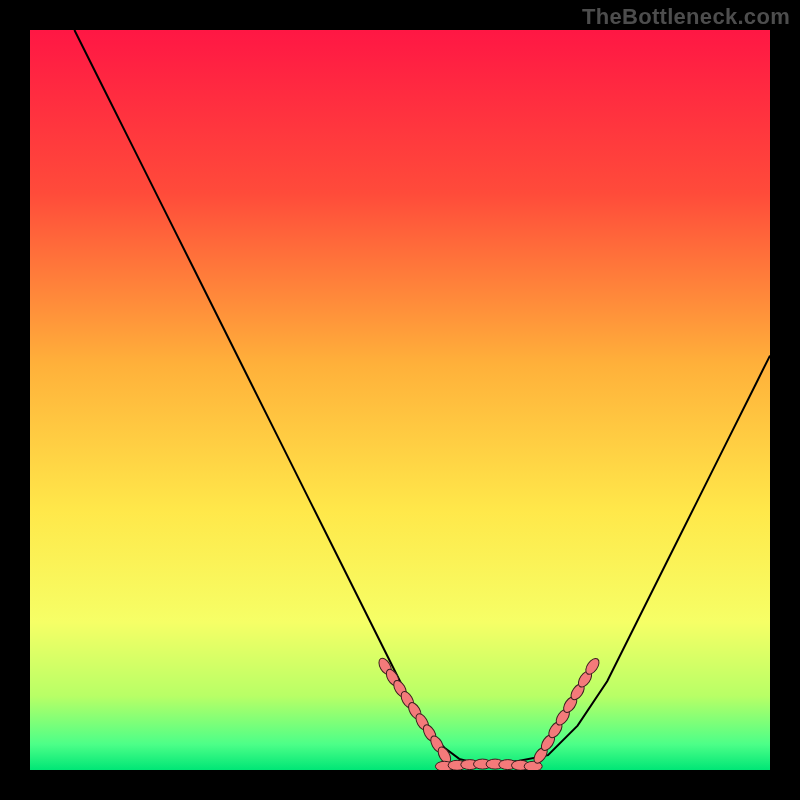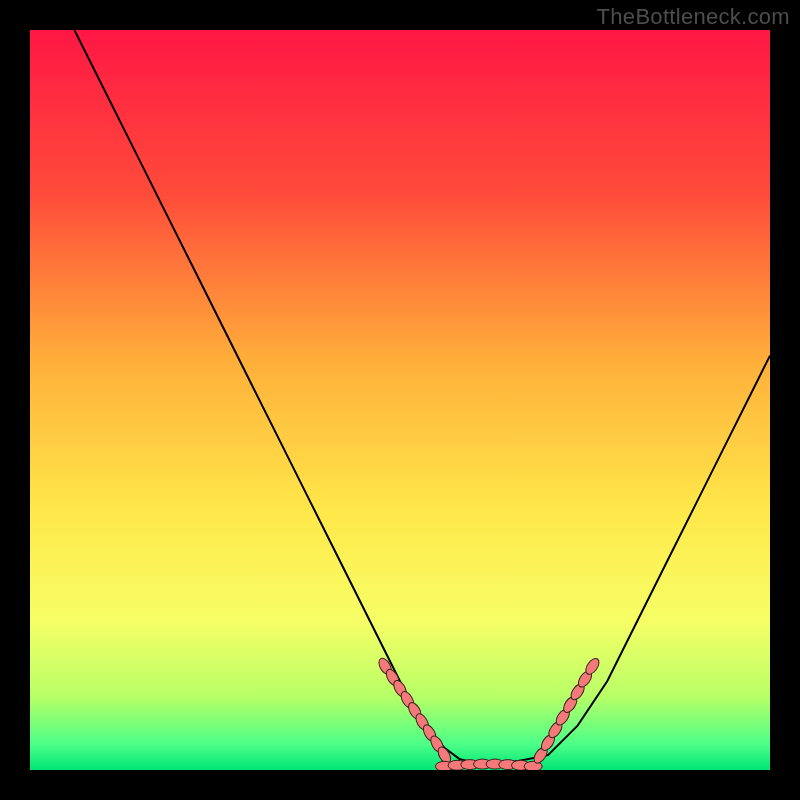--- a/index.html
+++ b/index.html
@@ -17,21 +17,21 @@
     width: 800px;
     height: 800px;
     background: #000;
   }
   .watermark {
     position: absolute;
     top: 4px;
     right: 10px;
     font-family: Arial, Helvetica, sans-serif;
     font-size: 22px;
-    font-weight: 400;
+    font-weight: 700;
     color: #4d4d4d;
     letter-spacing: 0.3px;
     user-select: none;
   }
   .plot {
     position: absolute;
     left: 30px;
     top: 30px;
     width: 740px;
     height: 740px;

